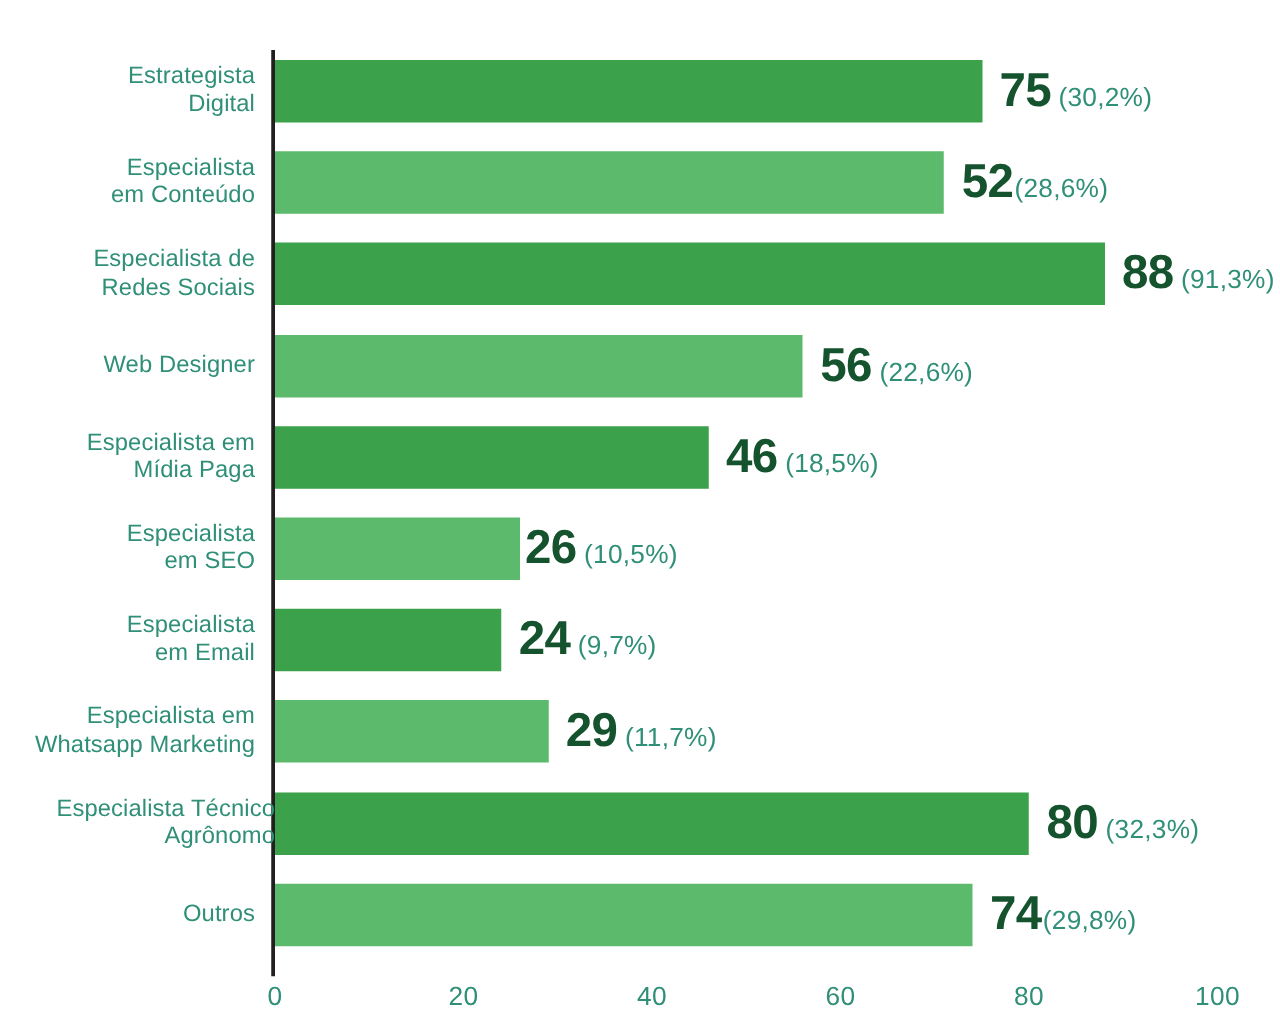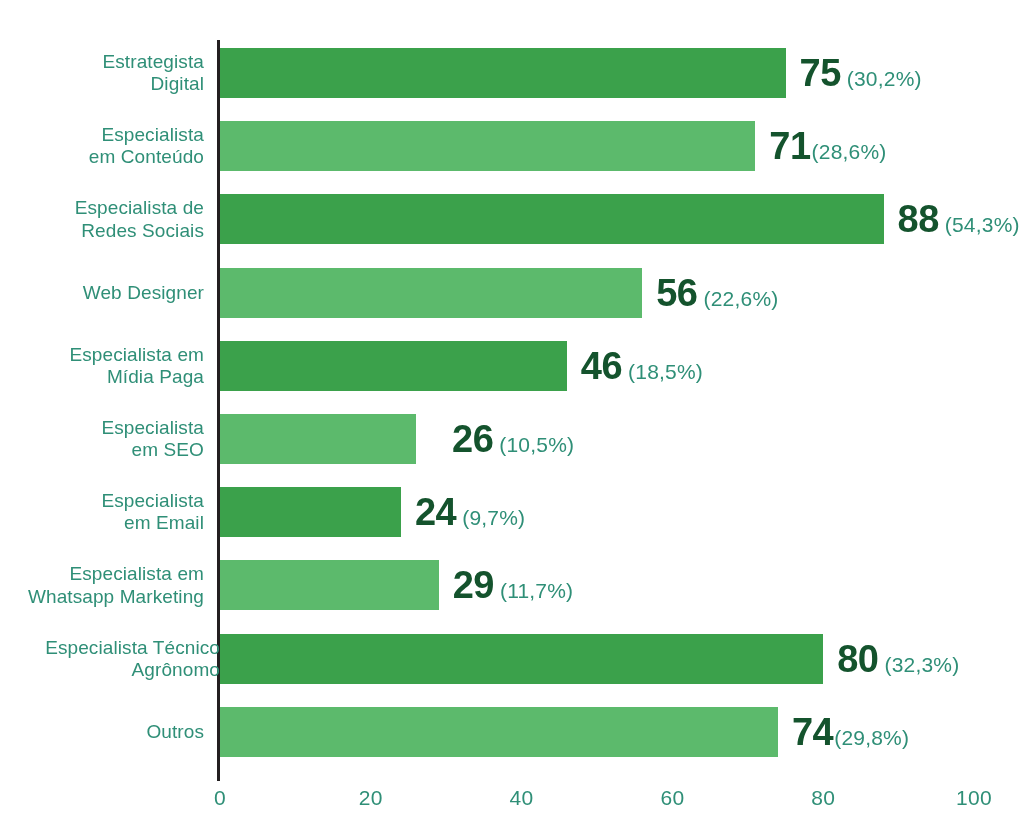--- a/index.html
+++ b/index.html
@@ -118,31 +118,31 @@
           <div class="value-wrap" style="left: 799.5px;">
             <span class="value-num">75</span>
             <span class="value-pct">(30,2%)</span>
           </div>
         </div>
         <div class="row" style="top: 121.2px;">
           <div class="cat-label">Especialista
 em Conteúdo</div>
           <div class="bar light" style="width: 535.34px;"></div>
           <div class="value-wrap" style="left: 769.34px;">
-            <span class="value-num">71</span>
+            <span class="value-num">52</span>
             <span class="value-pct tight">(28,6%)</span>
           </div>
         </div>
         <div class="row" style="top: 194.4px;">
           <div class="cat-label">Especialista de
 Redes Sociais</div>
           <div class="bar dark" style="width: 663.52px;"></div>
           <div class="value-wrap" style="left: 897.52px;">
             <span class="value-num">88</span>
-            <span class="value-pct">(54,3%)</span>
+            <span class="value-pct">(91,3%)</span>
           </div>
         </div>
         <div class="row" style="top: 267.6px;">
           <div class="cat-label">Web Designer</div>
           <div class="bar light" style="width: 422.24px;"></div>
           <div class="value-wrap" style="left: 656.24px;">
             <span class="value-num">56</span>
             <span class="value-pct">(22,6%)</span>
           </div>
         </div>
@@ -152,21 +152,21 @@
           <div class="bar dark" style="width: 346.84px;"></div>
           <div class="value-wrap" style="left: 580.84px;">
             <span class="value-num">46</span>
             <span class="value-pct">(18,5%)</span>
           </div>
         </div>
         <div class="row" style="top: 414px;">
           <div class="cat-label">Especialista
 em SEO</div>
           <div class="bar light" style="width: 196.04px;"></div>
-          <div class="value-wrap" style="left: 452px; text-align: right;">
+          <div class="value-wrap" style="left: 420px; text-align: right;">
             <span class="value-num">26</span>
             <span class="value-pct">(10,5%)</span>
           </div>
         </div>
         <div class="row" style="top: 487.2px;">
           <div class="cat-label">Especialista
 em Email</div>
           <div class="bar dark" style="width: 180.96px;"></div>
           <div class="value-wrap" style="left: 414.96px;">
             <span class="value-num">24</span>

